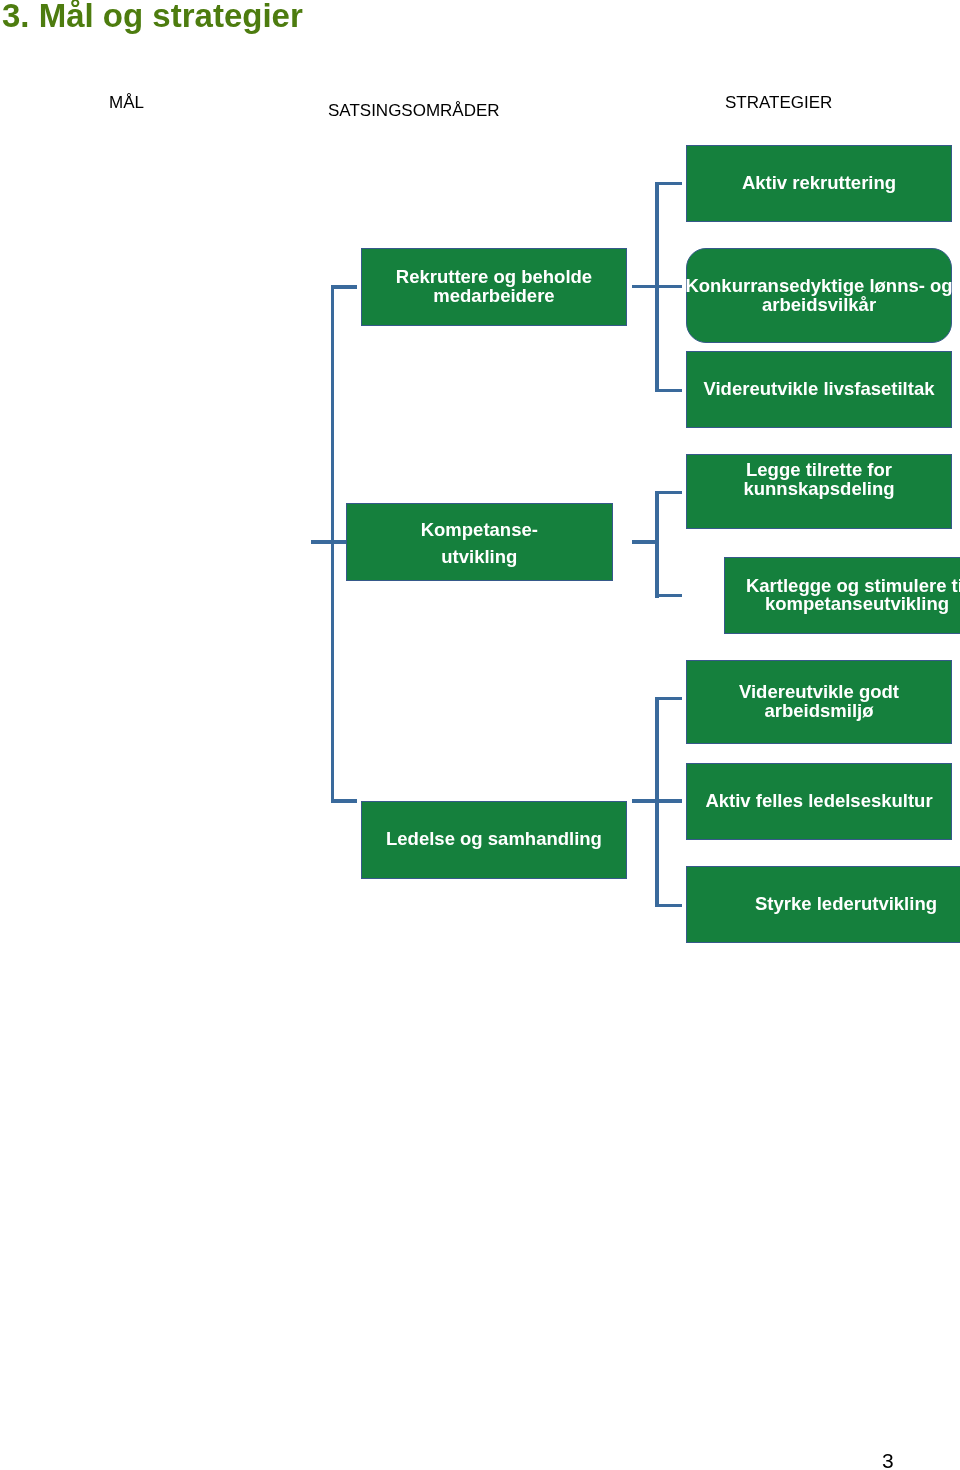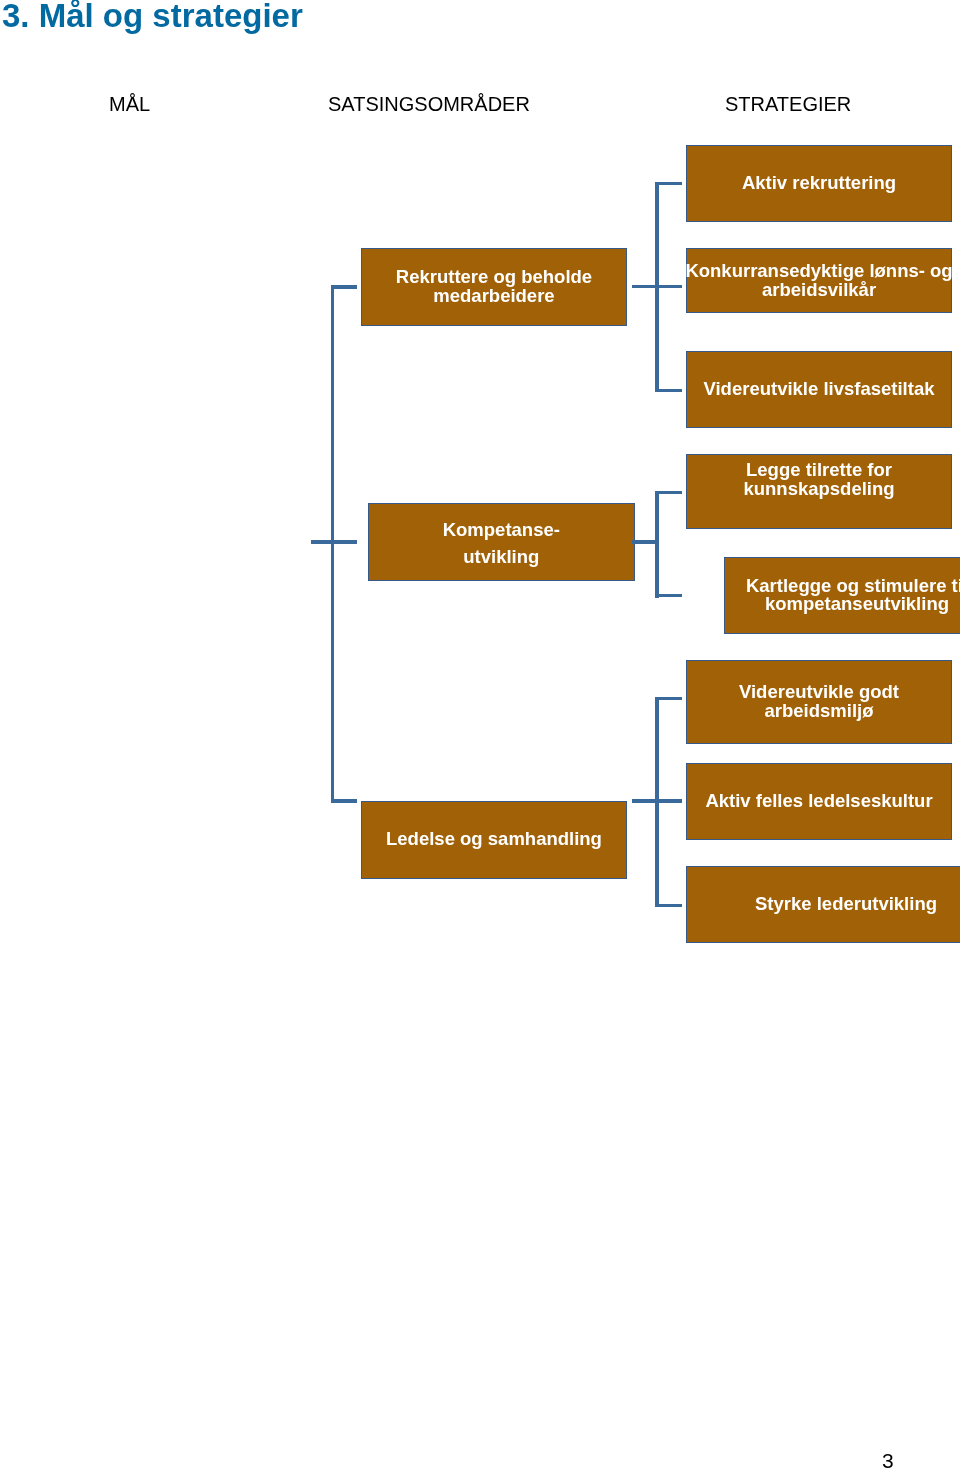--- a/index.html
+++ b/index.html
@@ -9,32 +9,32 @@
     font-family:"Liberation Sans", sans-serif;
     position:relative; overflow:hidden;
   }
   #page {
     position:absolute; left:0; top:0; width:960px; height:1470px;
     transform:translateZ(0);
   }
 
   .title {
     position:absolute; left:2px; top:-1px;
-    font-size:33px; font-weight:bold; color:#0369a1;
+    font-size:33px; font-weight:bold; color:#4d7c0f;
     white-space:nowrap; line-height:1;
   }
   .colhead {
     position:absolute; top:94px;
-    font-size:20px; color:#000000; white-space:nowrap;
+    font-size:17px; color:#000000; white-space:nowrap;
     line-height:1; font-weight:normal;
   }
 
   .node {
     position:absolute;
-    background:#a16207;
+    background:#15803d;
     border:1px solid #36598A;
     box-sizing:border-box;
     display:flex; justify-content:center;
     overflow:visible;
   }
   .node.vcenter { align-items:center; }
   .node.vtop    { align-items:flex-start; }
 
   .node .label {
     color:#ffffff; font-weight:bold; text-align:center;
@@ -48,34 +48,34 @@
   .pageno { position:absolute; font-size:21px; color:#000000; line-height:1; }
 </style>
 </head>
 <body>
 
 <div id="page">
 
   <div class="title">3. Mål og strategier</div>
 
   <div class="colhead" style="left:109px;">MÅL</div>
-  <div class="colhead" style="left:328px;">SATSINGSOMRÅDER</div>
+  <div class="colhead" style="left:328px;margin-top:8px;">SATSINGSOMRÅDER</div>
   <div class="colhead" style="left:725px;">STRATEGIER</div>
 
 
   <div class="conn" style="left:330.7px; top:285px; width:3.5px; height:517.5px;"></div>
   <div class="conn" style="left:311px; top:540.2px; width:46px; height:3.5px;"></div>
   <div class="conn" style="left:330.7px; top:285px; width:26.3px; height:3.5px;"></div>
   <div class="conn" style="left:330.7px; top:799.2px; width:26.3px; height:3.5px;"></div>
 
   <div class="node focus vcenter" style="left:360.7px; top:248px; width:266.6px; height:77.5px;">
     <span class="label">Rekruttere og beholde
 medarbeidere</span>
   </div>
-  <div class="node focus vcenter wide-lines" style="left:368px; top:503px; width:266.6px; height:77.5px;">
+  <div class="node focus vcenter wide-lines" style="left:346px; top:503px; width:266.6px; height:77.5px;">
     <span class="label">Kompetanse-
 utvikling</span>
   </div>
   <div class="node focus vcenter" style="left:360.7px; top:762px; width:266.6px; height:77.5px;margin-top:39px;">
     <span class="label">Ledelse og samhandling</span>
   </div>
 
   <div class="conn" style="left:655.2px; top:181.5px; width:3.5px; height:210.5px;"></div>
   <div class="conn" style="left:632px; top:284.8px; width:50px; height:3.5px;"></div>
   <div class="conn" style="left:655.2px; top:181.5px; width:26.8px; height:3.5px;"></div>
@@ -87,21 +87,21 @@
   <div class="conn" style="left:655.2px; top:593.5px; width:26.8px; height:3.5px;"></div>
 
   <div class="conn" style="left:655.2px; top:696.5px; width:3.5px; height:210.5px;"></div>
   <div class="conn" style="left:632px; top:799.2px; width:50px; height:3.5px;"></div>
   <div class="conn" style="left:655.2px; top:696.5px; width:26.8px; height:3.5px;"></div>
   <div class="conn" style="left:655.2px; top:903.5px; width:26.8px; height:3.5px;"></div>
 
   <div class="node strat vcenter" style="left:686px; top:145px; width:266px; height:76.5px;">
     <span class="label">Aktiv rekruttering</span>
   </div>
-  <div class="node strat vcenter" style="left:686px; top:248px; width:266px; height:65px;">
+  <div class="node strat vcenter" style="left:686px; top:248px; width:266px; height:95px;border-radius:20px;">
     <span class="label">Konkurransedyktige lønns- og
 arbeidsvilkår</span>
   </div>
   <div class="node strat vcenter" style="left:686px; top:351px; width:266px; height:76.5px;">
     <span class="label">Videreutvikle livsfasetiltak</span>
   </div>
   <div class="node strat vtop" style="left:686px; top:454px; width:266px; height:75px; padding-top:6px;">
     <span class="label">Legge tilrette for
 kunnskapsdeling</span>
   </div>

